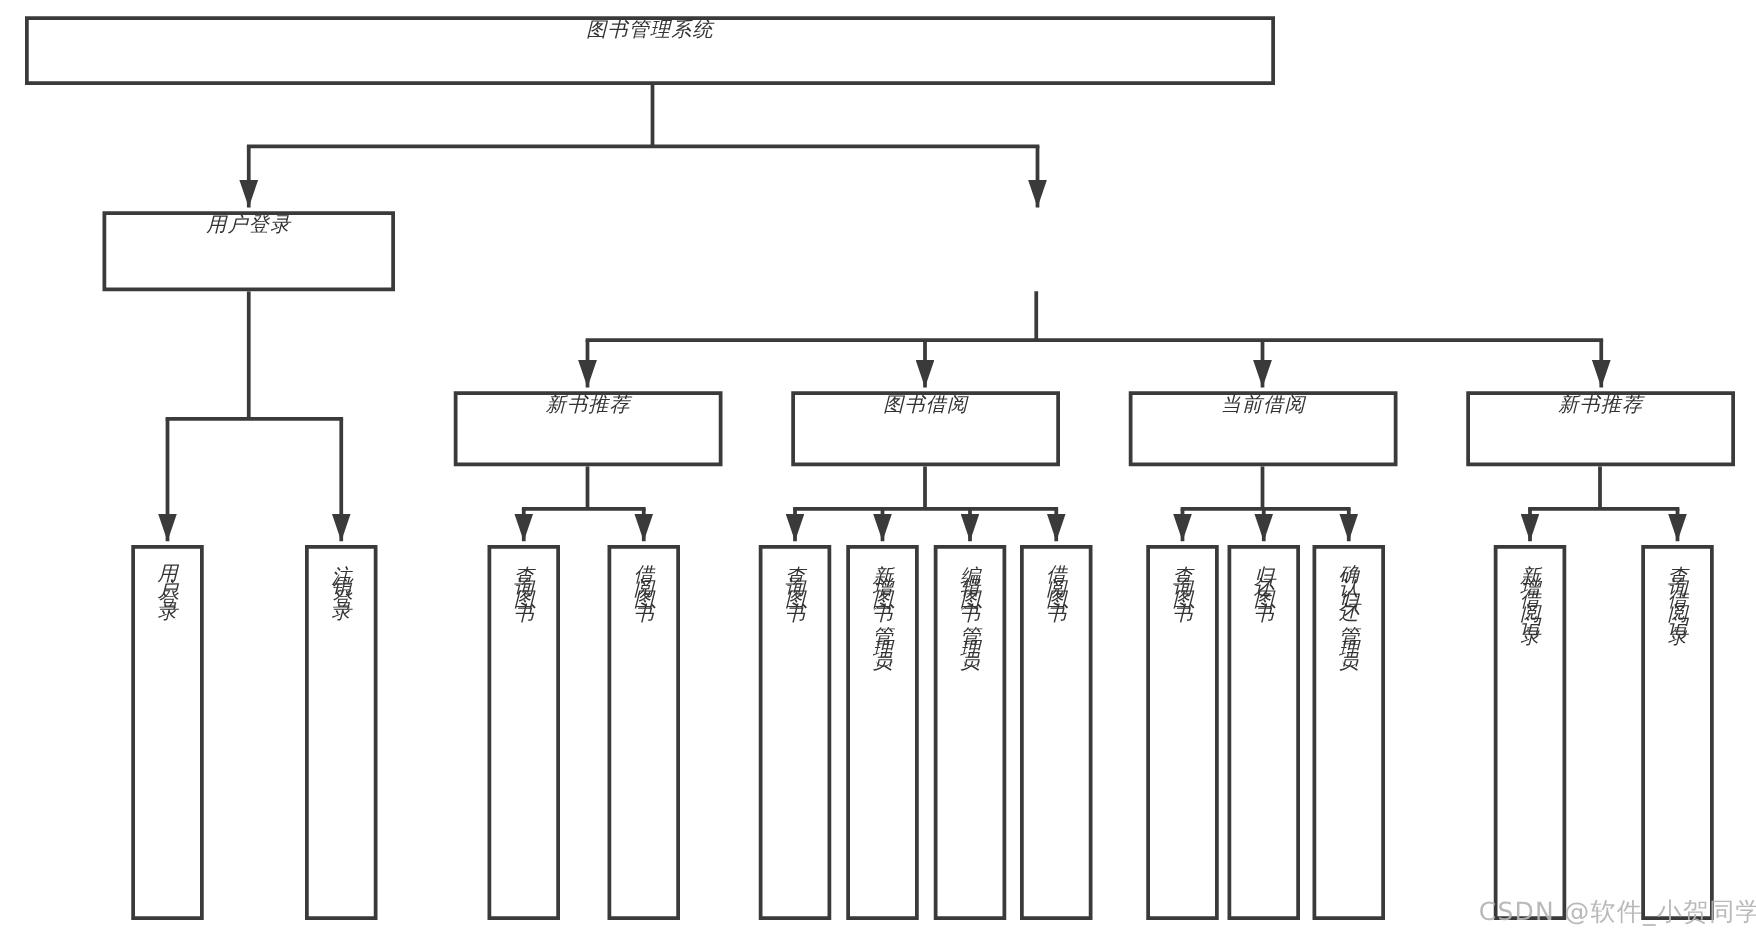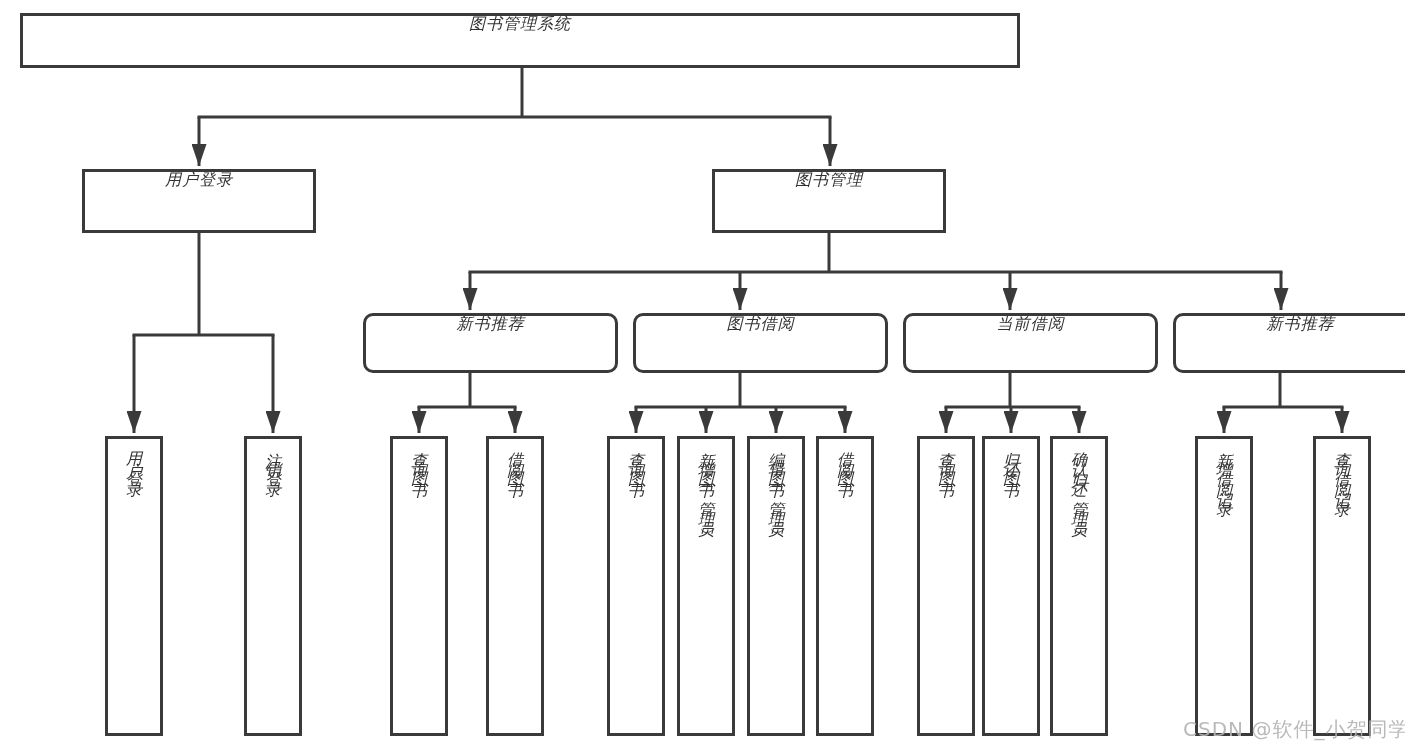--- a/index.html
+++ b/index.html
@@ -25,21 +25,21 @@
   }
   .box.h span{white-space:nowrap;}
   .box.v{width:58px;height:300px;}
   .box.v span{
     writing-mode:vertical-rl;
     text-orientation:mixed;
     letter-spacing:10px;
     white-space:nowrap;
   }
   .lvl2{width:234px;height:64px;}
-  .lvl3{width:255px;height:60px;border-radius:10px;}
+  .lvl3{width:215px;height:60px;}
   #watermark{
     position:absolute;
     left:1183px;top:716px;
     font-size:20px;
     color:#b4b4b4;
     opacity:.92;
     letter-spacing:1px;
     white-space:nowrap;
     z-index:5;
   }
@@ -99,23 +99,20 @@
     </g>
   </svg>
 
   <div class="box h" style="left:20px;top:13px;width:1000px;height:55px">
     <span>图书管理系统</span>
   </div>
 
   <div class="box h lvl2" style="left:82px;top:169px">
     <span>用户登录</span>
   </div>
-  <div class="box h lvl2" style="left:712px;top:169px">
-    <span>图书管理</span>
-  </div>
 
   <div class="box h lvl3" style="left:363px;top:313px">
     <span>新书推荐</span>
   </div>
   <div class="box h lvl3" style="left:903px;top:313px">
     <span>当前借阅</span>
   </div>
   <div class="box h lvl3" style="left:633px;top:313px">
     <span>图书借阅</span>
   </div>

